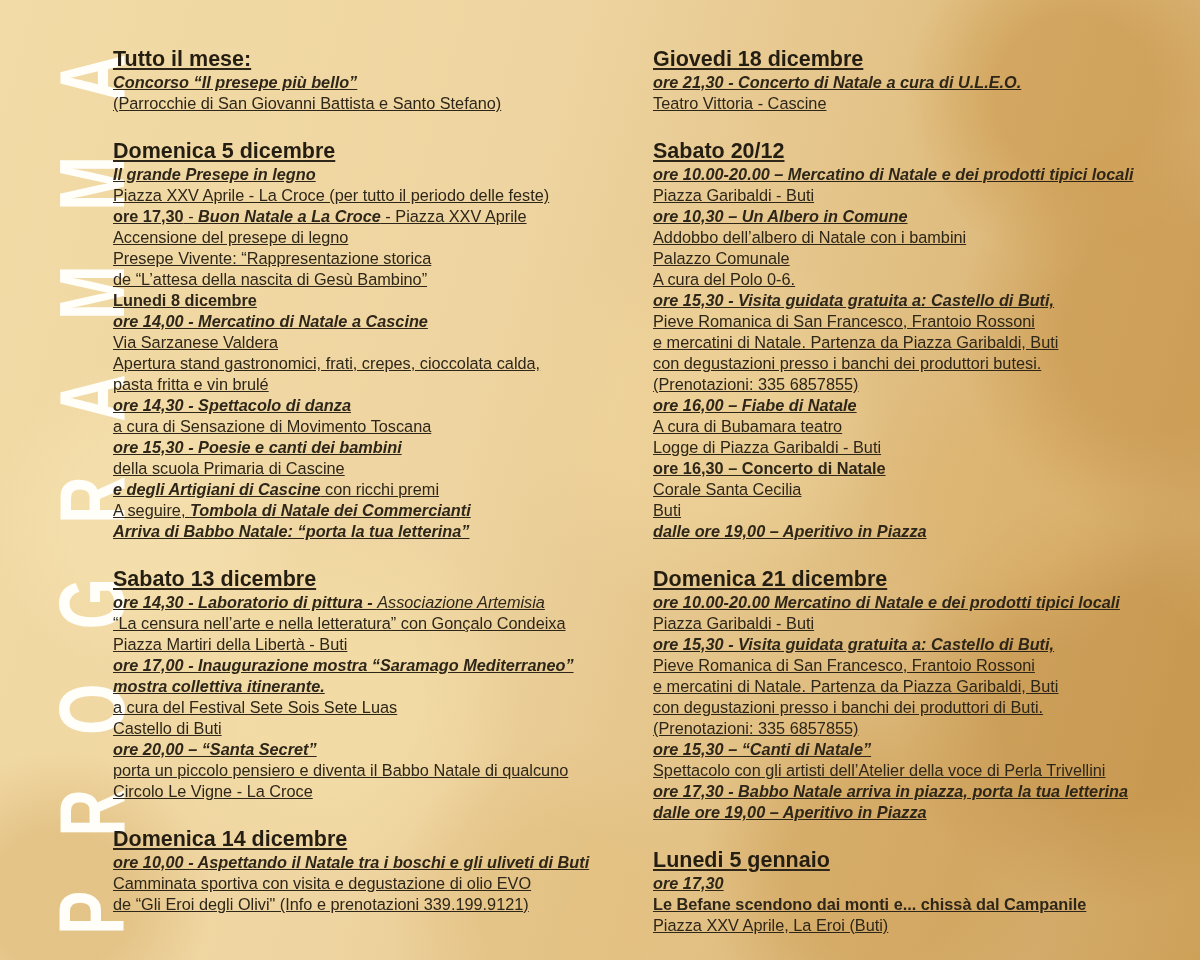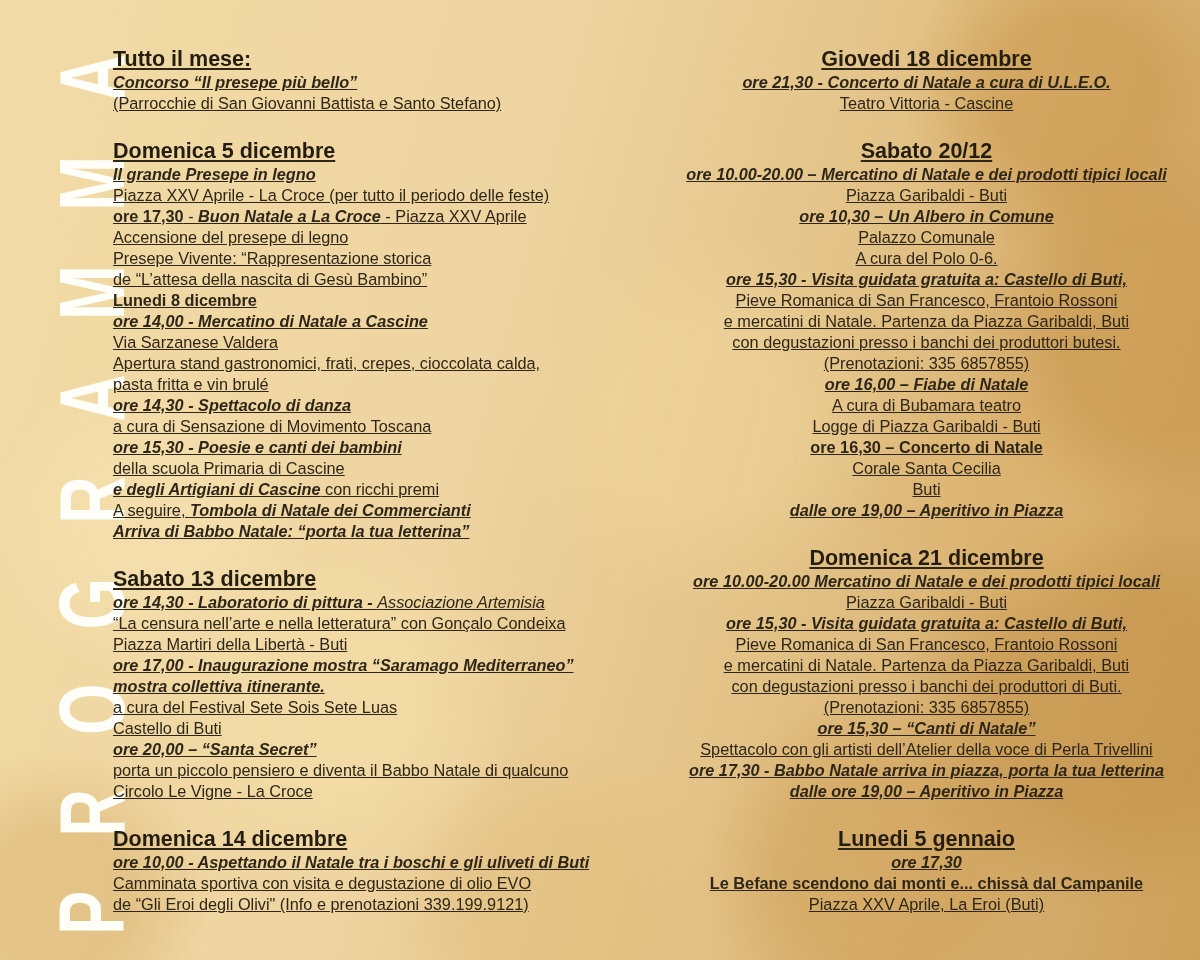--- a/index.html
+++ b/index.html
@@ -32,21 +32,21 @@
     white-space:nowrap;
     font-weight:700;
     font-size:92px;
     letter-spacing:75px;
     margin-right:-75px;
     color:#fffef8;
     transform: rotate(-90deg) scaleX(0.72);
   }
   .col { position:absolute; top:4px; padding-top:42px;text-decoration:underline; }
   .col-left  { left:113px; width:540px; }
-  .col-right { left:653px; width:547px;text-align:center; }
+  .col-right { left:653px; width:547px; }
   .event-section { margin-bottom:24px; }
   .section-heading {
     font-size:21.5px; font-weight:bold; line-height:26px;
     color:#241d11; white-space:nowrap;
   }
   .event-line { font-size:16.3px; line-height:21px; white-space:nowrap; }
   .seg-r  { font-weight:normal; font-style:normal; }
   .seg-b  { font-weight:bold;   font-style:normal; }
   .seg-bi { font-weight:bold;   font-style:italic;margin-top:8px; }
   .seg-i  { font-weight:normal; font-style:italic;margin-top:48px; }
@@ -109,20 +109,21 @@
       <section class="event-section">
         <div class="section-heading">Giovedi 18 dicembre</div>
         <div class="event-line"><span class="seg-bi">ore 21,30 - Concerto di Natale a cura di U.L.E.O.</span></div>
         <div class="event-line"><span class="seg-r">Teatro Vittoria - Cascine</span></div>
       </section>
       <section class="event-section">
         <div class="section-heading">Sabato 20/12</div>
         <div class="event-line"><span class="seg-bi">ore 10.00-20.00 – Mercatino di Natale e dei prodotti tipici locali</span></div>
         <div class="event-line"><span class="seg-r">Piazza Garibaldi - Buti</span></div>
         <div class="event-line"><span class="seg-bi">ore 10,30 – Un Albero in Comune</span></div>
+        <div class="event-line"><span class="seg-r">Addobbo dell’albero di Natale con i bambini</span></div>
         <div class="event-line"><span class="seg-r">Palazzo Comunale</span></div>
         <div class="event-line"><span class="seg-r">A cura del Polo 0-6.</span></div>
         <div class="event-line"><span class="seg-bi">ore 15,30 - Visita guidata gratuita a: Castello di Buti,</span></div>
         <div class="event-line"><span class="seg-r">Pieve Romanica di San Francesco, Frantoio Rossoni</span></div>
         <div class="event-line"><span class="seg-r">e mercatini di Natale. Partenza da Piazza Garibaldi, Buti</span></div>
         <div class="event-line"><span class="seg-r">con degustazioni presso i banchi dei produttori butesi.</span></div>
         <div class="event-line"><span class="seg-r">(Prenotazioni: 335 6857855)</span></div>
         <div class="event-line"><span class="seg-bi">ore 16,00 – Fiabe di Natale</span></div>
         <div class="event-line"><span class="seg-r">A cura di Bubamara teatro</span></div>
         <div class="event-line"><span class="seg-r">Logge di Piazza Garibaldi - Buti</span></div>

